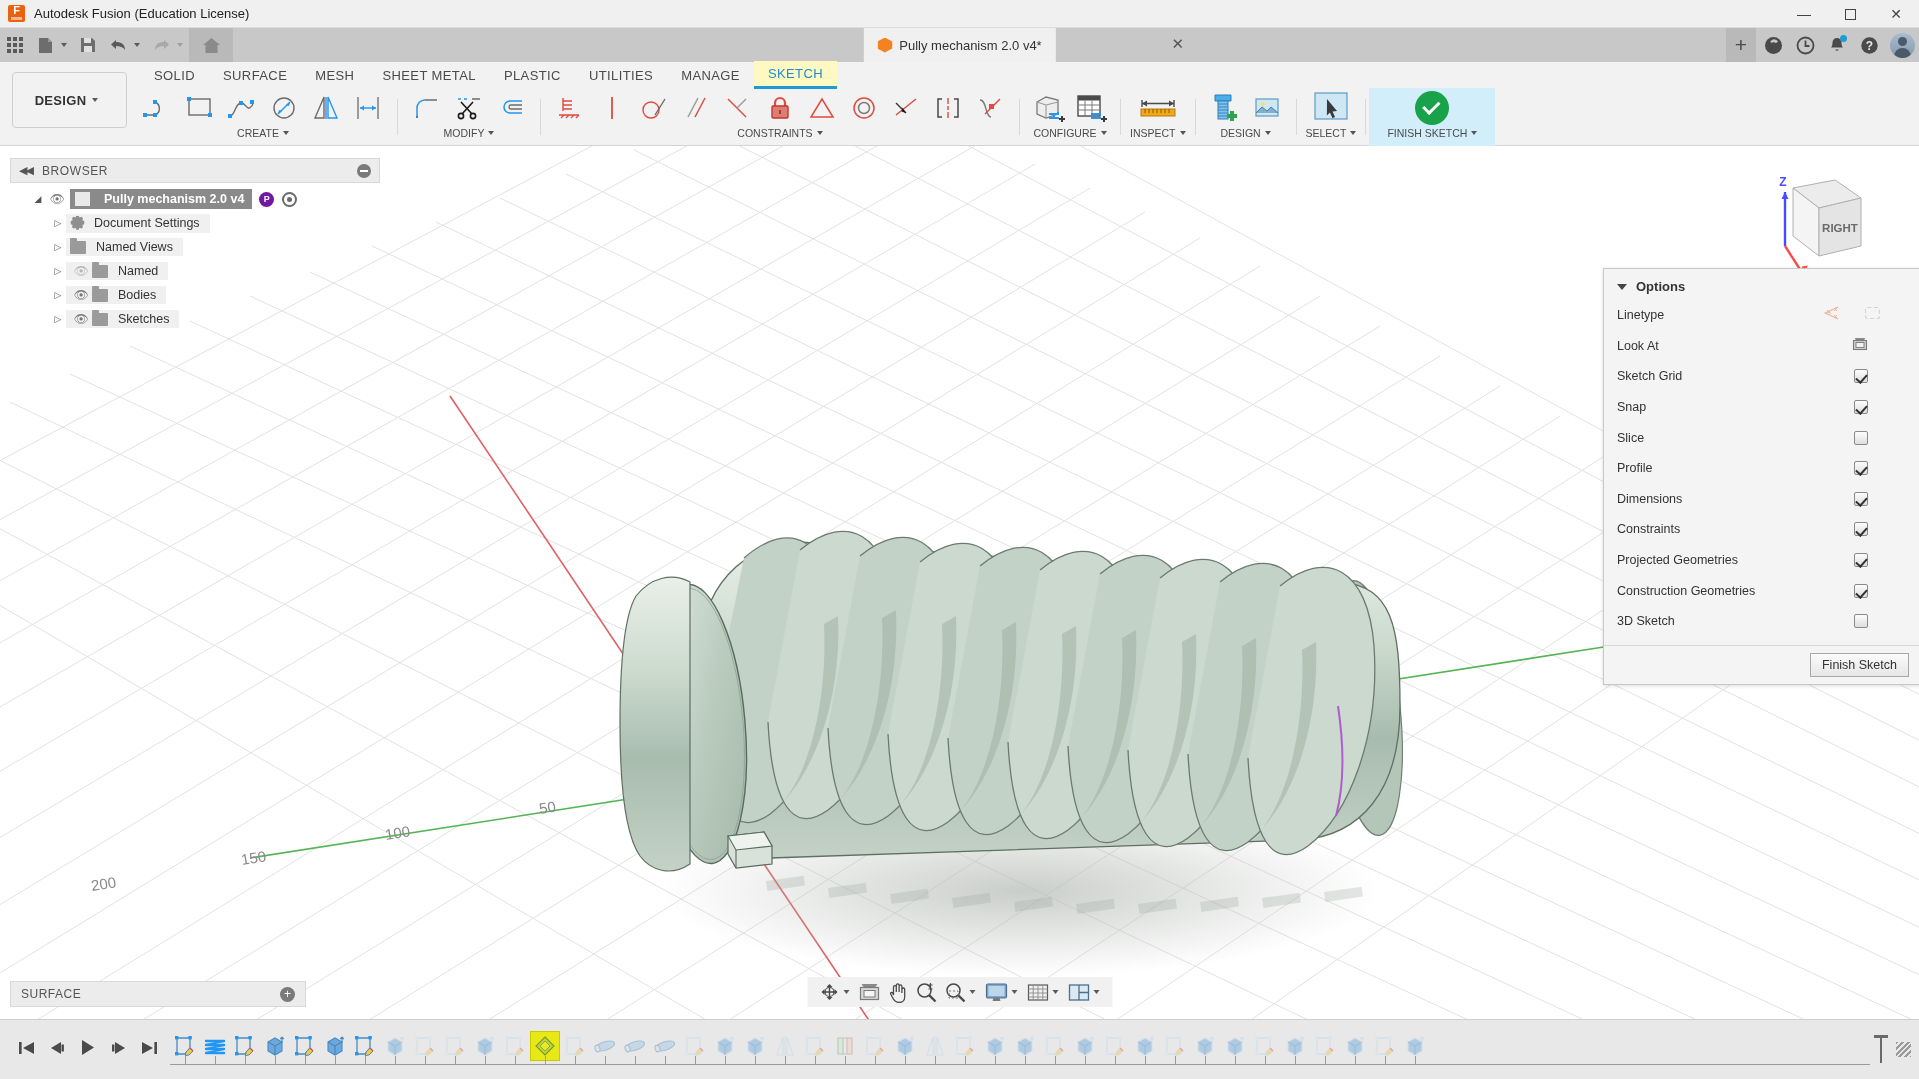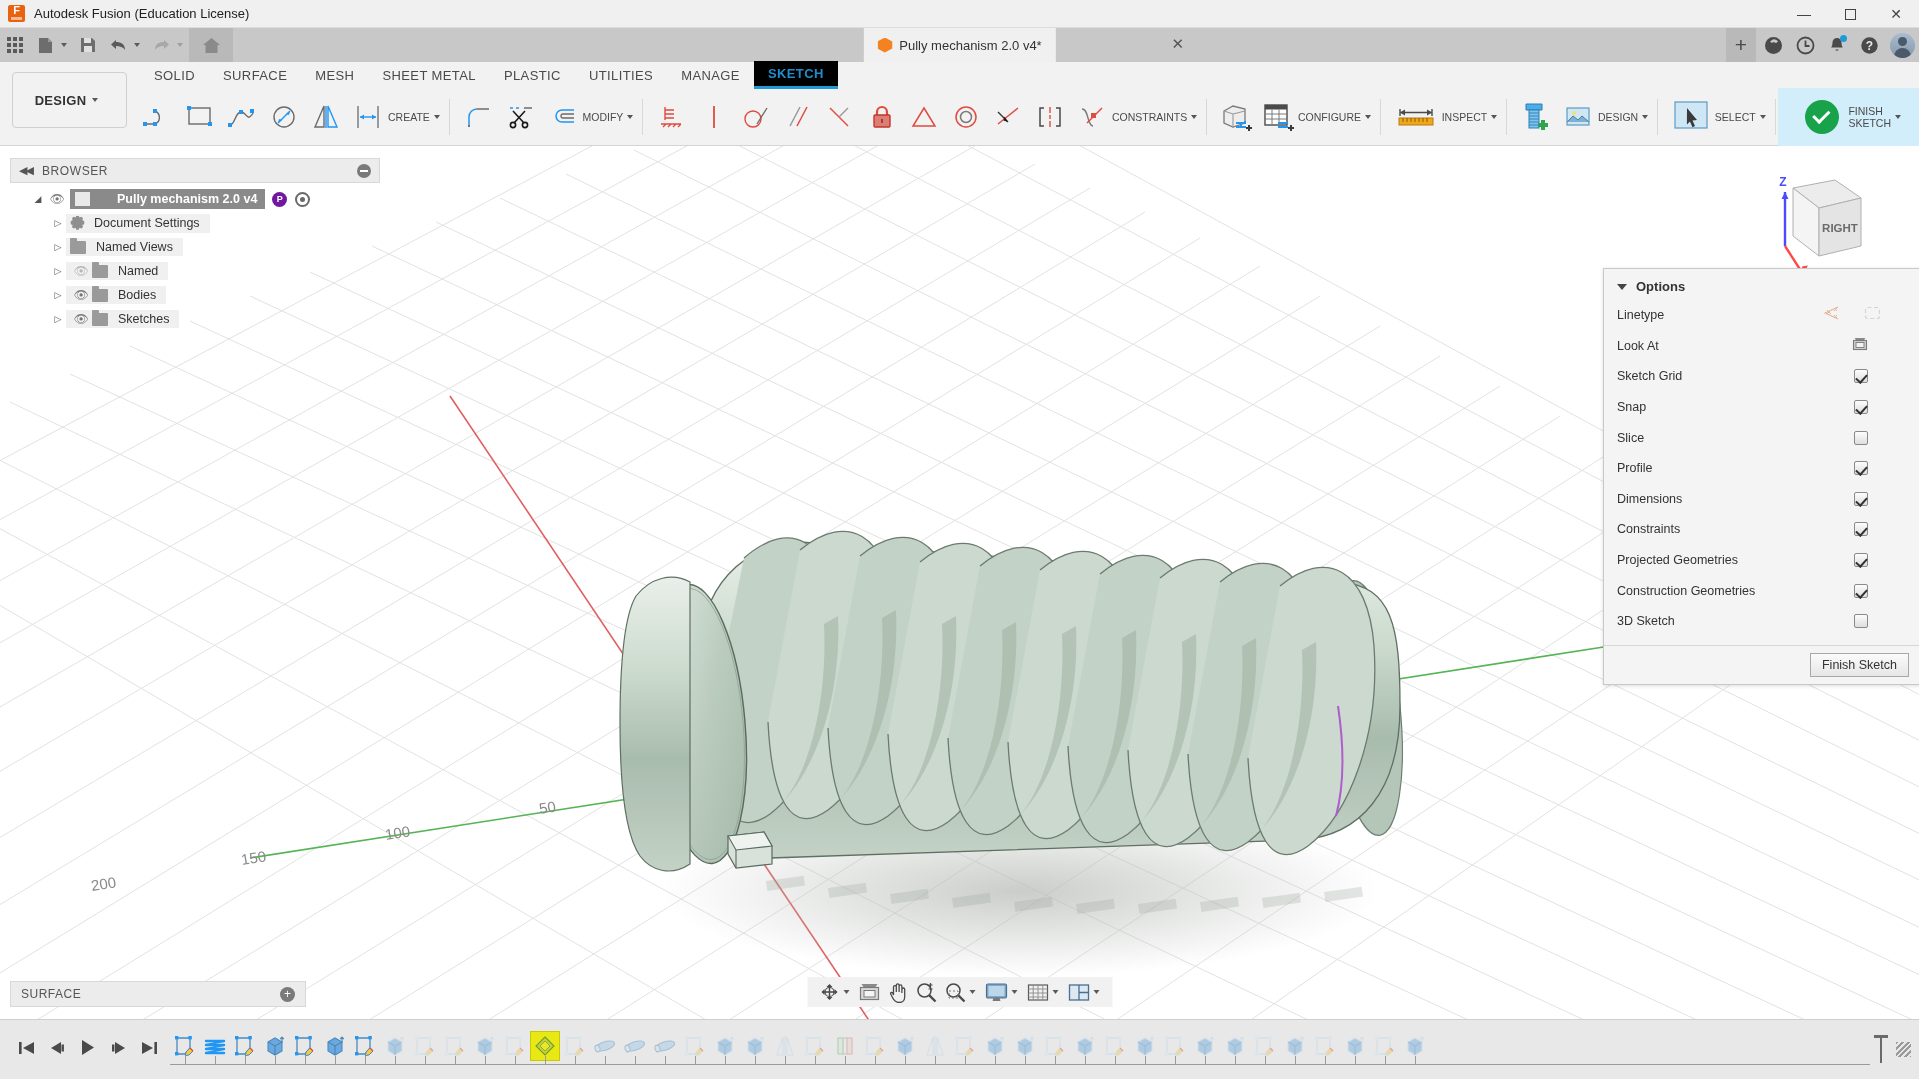--- a/index.html
+++ b/index.html
@@ -58,25 +58,25 @@
   
   .ribbon { height:84px; background:#f2f2f2; border-bottom:1px solid #d4d4d4;
     display:flex; position:relative; }
   .design-box { width:115px; margin:10px 0 0 12px; height:56px;
     border:1px solid #cfcfcf; border-radius:4px; background:#f2f2f2;
     display:flex; align-items:center; justify-content:center; gap:5px; }
   .design-box b { font-size:13px; color:#333; letter-spacing:.3px; }
   .tabs { position:absolute; left:140px; top:0; display:flex; align-items:center;
     height:26px; }
   .tab { font-size:13px; color:#4a4a4a; padding:5px 14px; letter-spacing:.4px; }
-  .tab.active { color:#1f8ccc; font-weight:bold; background:#000000;
+  .tab.active { color:#1f8ccc; font-weight:normal; background:#fef9c3;
     border-bottom:3px solid #1f9ad6; }
   .panels { position:absolute; left:132px; top:26px; right:0; height:58px;
     display:flex; align-items:flex-start; }
-  .panel { display:flex; align-items:center;
+  .panel { display:flex; flex-direction:column; align-items:center;
     padding:0 6px; height:58px; position:relative; }
   .panel-row { display:flex; align-items:center; height:40px; gap:2px; }
   .panel-lbl { font-size:10.5px; color:#4a4a4a; display:flex; align-items:center;
     gap:4px; margin-top:-1px; }
   .panel-lbl .caret { margin:0; border-top-color:#555; }
   .tool { width:40px; height:38px; display:flex; align-items:center;
     justify-content:center; }
   .tool svg { display:block; }
   .sep { width:1px; height:36px; background:#d8d8d8; margin:0 3px; align-self:center; }
   .finish-panel { background:#d3eefb; }
@@ -745,21 +745,21 @@
       <span class="t">BROWSER</span>
       <span class="collapse"></span>
     </div>
     <div class="tree">
 
       <div class="node root" style="padding-left:20px">
         <div class="tw">◢</div>
         <div class="eye">👁</div>
         <div style="display:flex;align-items:center;background:#8a8a8a;padding:2px 8px 2px 4px;margin-left:2px;">
           <div class="cubeicon"></div>
-          <span style="color:#fff;font-weight:bold;margin-left:26px;">Pully mechanism 2.0 v4</span>
+          <span style="color:#fff;font-weight:bold;margin-left:13px;">Pully mechanism 2.0 v4</span>
         </div>
         <div class="pbadge">P</div>
         <div class="cbadge"></div>
       </div>
 
       <div class="node" style="padding-left:40px">
         <div class="tw">▷</div>
         <div style="display:flex;align-items:center;background:#f0f0f0;padding:2px 10px 2px 4px;">
           <div class="gear"></div>
           <span style="margin-left:9px">Document Settings</span>

